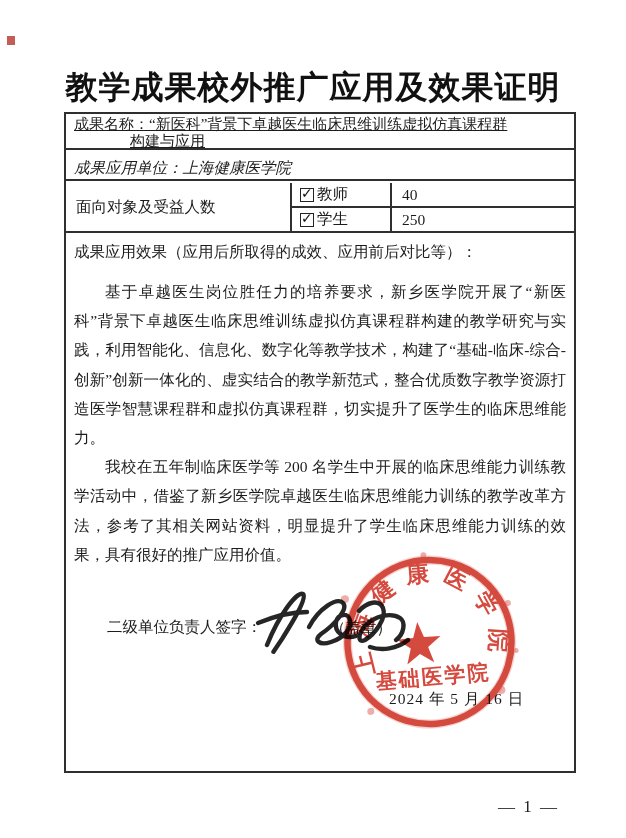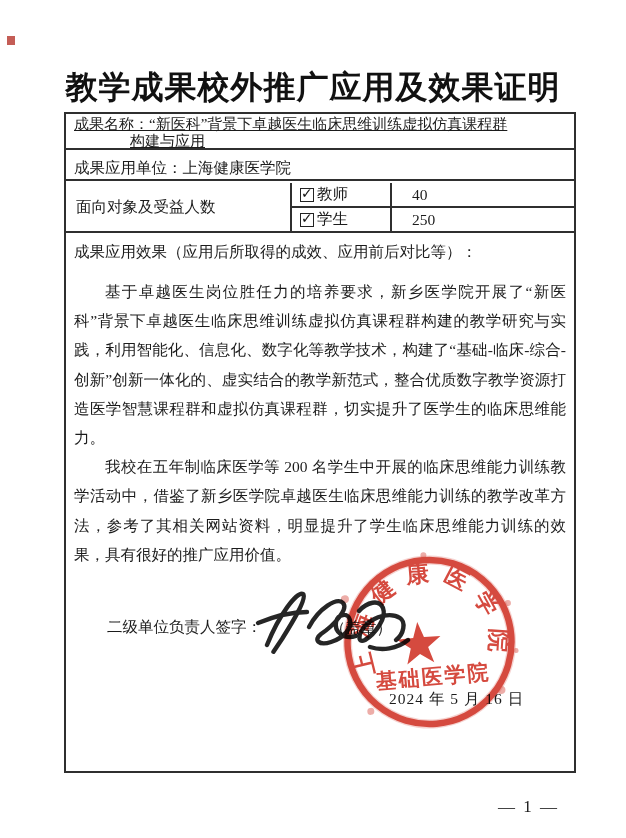--- a/index.html
+++ b/index.html
@@ -13,30 +13,30 @@
     font-family:"Liberation Sans","DejaVu Sans",sans-serif;font-weight:bold;
     font-size:32px;letter-spacing:1px;color:#111;
   }
   .doc-table{
     position:absolute;left:64px;top:112px;width:512px;height:661px;
     border:2px solid #2f2f2f;box-sizing:border-box;font-size:15.5px;
   }
   .row{position:absolute;left:0;width:100%;box-sizing:border-box;border-bottom:2px solid #2f2f2f;}
   .row1{top:0;height:36px;padding:2px 8px 0 8px;line-height:17px;font-size:15px;text-decoration:underline;}
   .row1 .second-line{margin-left:56px;}
-  .row2{top:36px;height:31px;padding:8px 8px 16px 8px;}
+  .row2{top:36px;height:31px;padding:8px 8px 16px 8px;font-style:italic;}
   .row3{top:69px;height:50px;display:flex;padding:0;}
   .r3c1{width:226px;border-right:2px solid #2f2f2f;box-sizing:border-box;
         display:flex;align-items:center;padding-left:10px;}
   .r3right{flex:1;display:flex;flex-direction:column;}
   .subrow{flex:1;display:flex;}
   .subrow.first{border-bottom:2px solid #2f2f2f;}
   .chk-cell{width:100px;border-right:2px solid #2f2f2f;box-sizing:border-box;
         display:flex;align-items:center;padding-left:8px;}
-  .cnt-cell{flex:1;display:flex;align-items:center;padding-left:20px;}
+  .cnt-cell{flex:1;display:flex;align-items:center;padding-left:10px;}
   .checkbox{display:inline-block;width:12px;height:12px;border:1.6px solid #222;
         position:relative;margin-right:3px;flex:0 0 auto;}
   .checkbox .tick{position:absolute;left:0px;top:-4px;font-size:14px;
         font-family:"DejaVu Sans",sans-serif;color:#111;}
   .row4{top:119px;height:540px;border-bottom:none;padding:8px 8px 12px 8px;}
   .effect-header{margin:0 0 14px 0;line-height:22px;}
   .para{margin:0;text-align:justify;text-indent:2em;line-height:29.2px;}
   .sig-label{position:absolute;left:41px;top:384px;}
   .seal-note{position:absolute;left:264px;top:385px;z-index:1;}
   .signature{position:absolute;left:185px;top:348px;z-index:3;}

